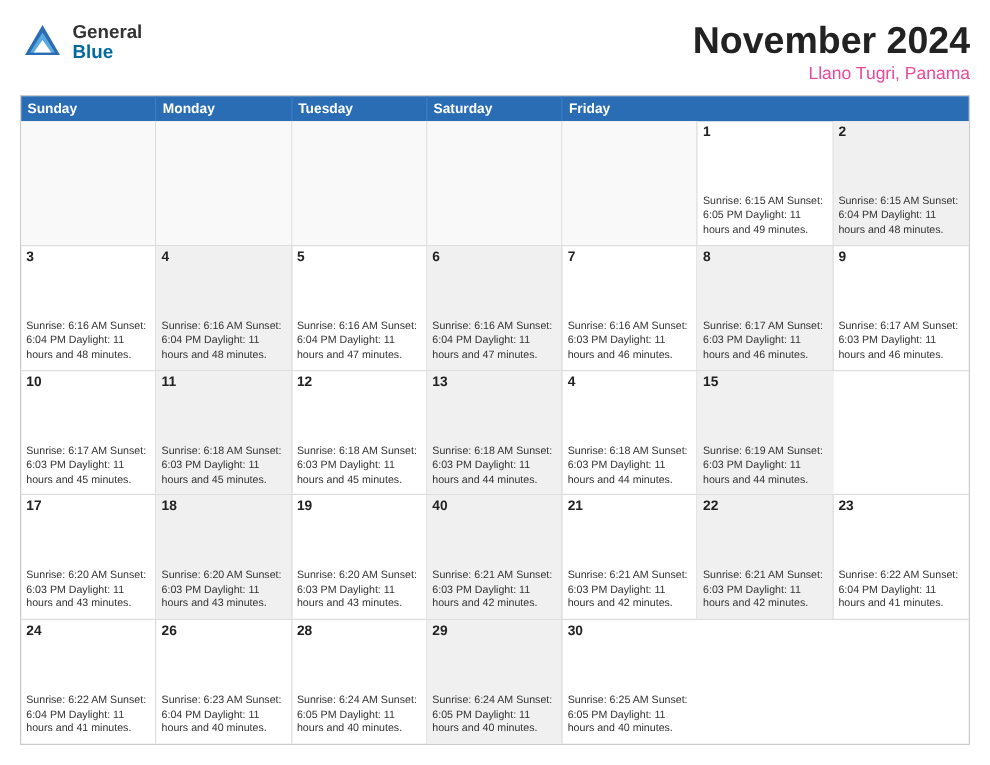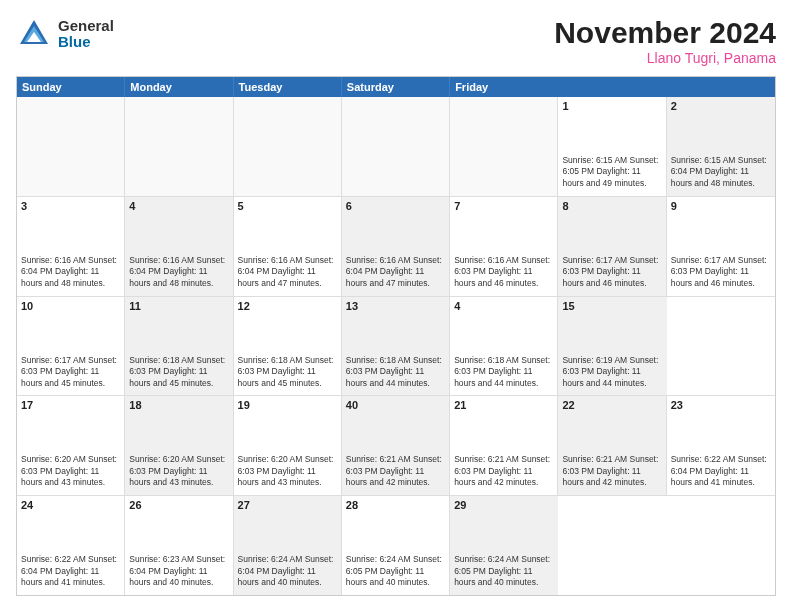--- a/index.html
+++ b/index.html
@@ -296,34 +296,34 @@
             <div class="cell-text">Sunrise: 6:22 AM
 Sunset: 6:04 PM
 Daylight: 11 hours and 41 minutes.</div>
           </div>
           <div class="cal-cell">
             <span class="day-num">26</span>
             <div class="cell-text">Sunrise: 6:23 AM
 Sunset: 6:04 PM
 Daylight: 11 hours and 40 minutes.</div>
           </div>
-          <div class="cal-cell shaded">
-            <span class="day-num">27</span>
-            <div class="cell-text">Sunrise: 6:24 AM
-Sunset: 6:04 PM
-Daylight: 11 hours and 40 minutes.</div>
-          </div>
           <div class="cal-cell">
             <span class="day-num">28</span>
             <div class="cell-text">Sunrise: 6:24 AM
 Sunset: 6:05 PM
 Daylight: 11 hours and 40 minutes.</div>
           </div>
           <div class="cal-cell shaded">
             <span class="day-num">29</span>
             <div class="cell-text">Sunrise: 6:24 AM
+Sunset: 6:05 PM
+Daylight: 11 hours and 40 minutes.</div>
+          </div>
+          <div class="cal-cell">
+            <span class="day-num">30</span>
+            <div class="cell-text">Sunrise: 6:25 AM
 Sunset: 6:05 PM
 Daylight: 11 hours and 40 minutes.</div>
           </div>
         </div>
       </div>
   </div>
 </div>
 
 </body></html>

